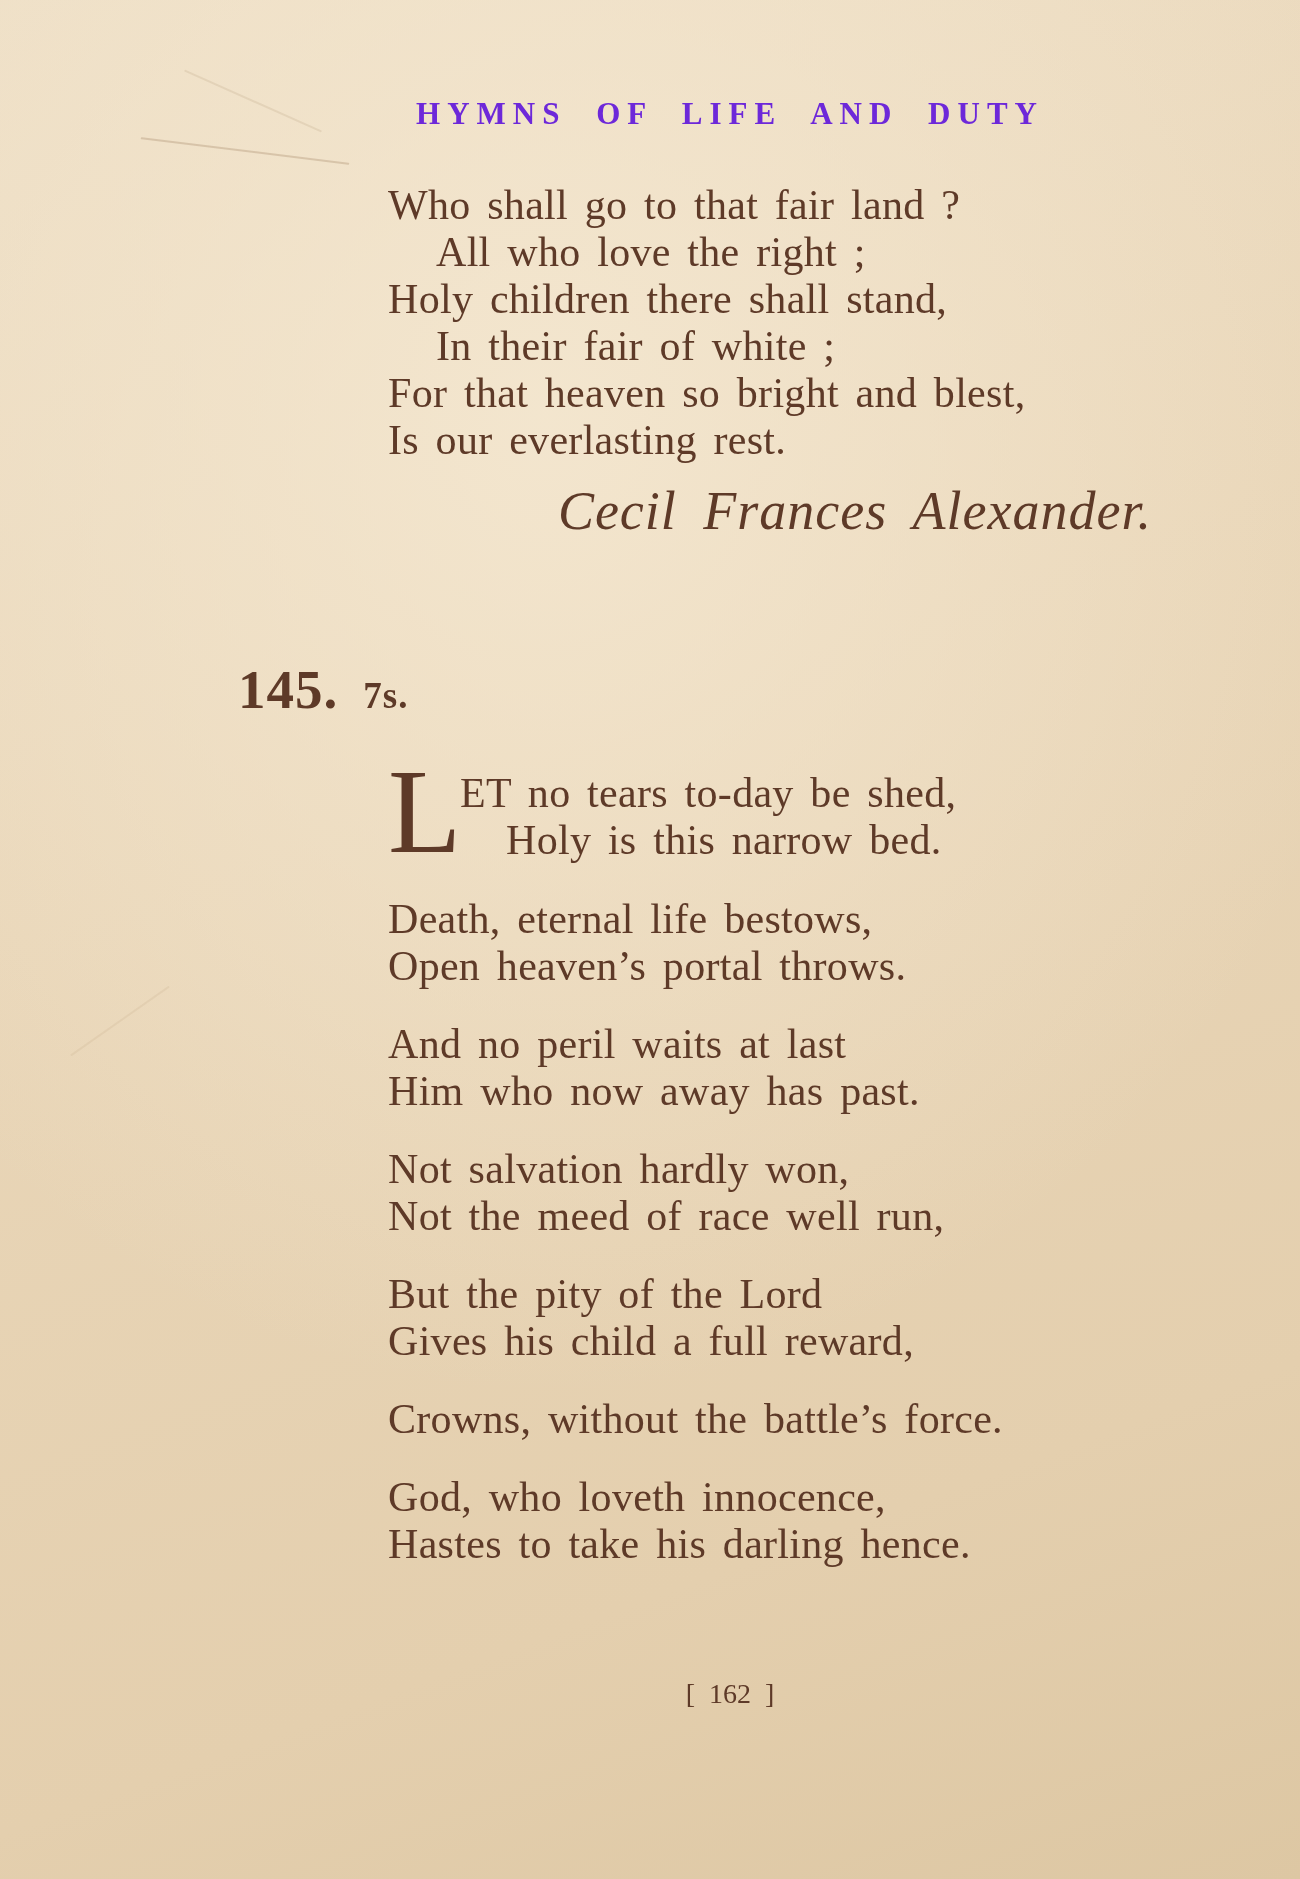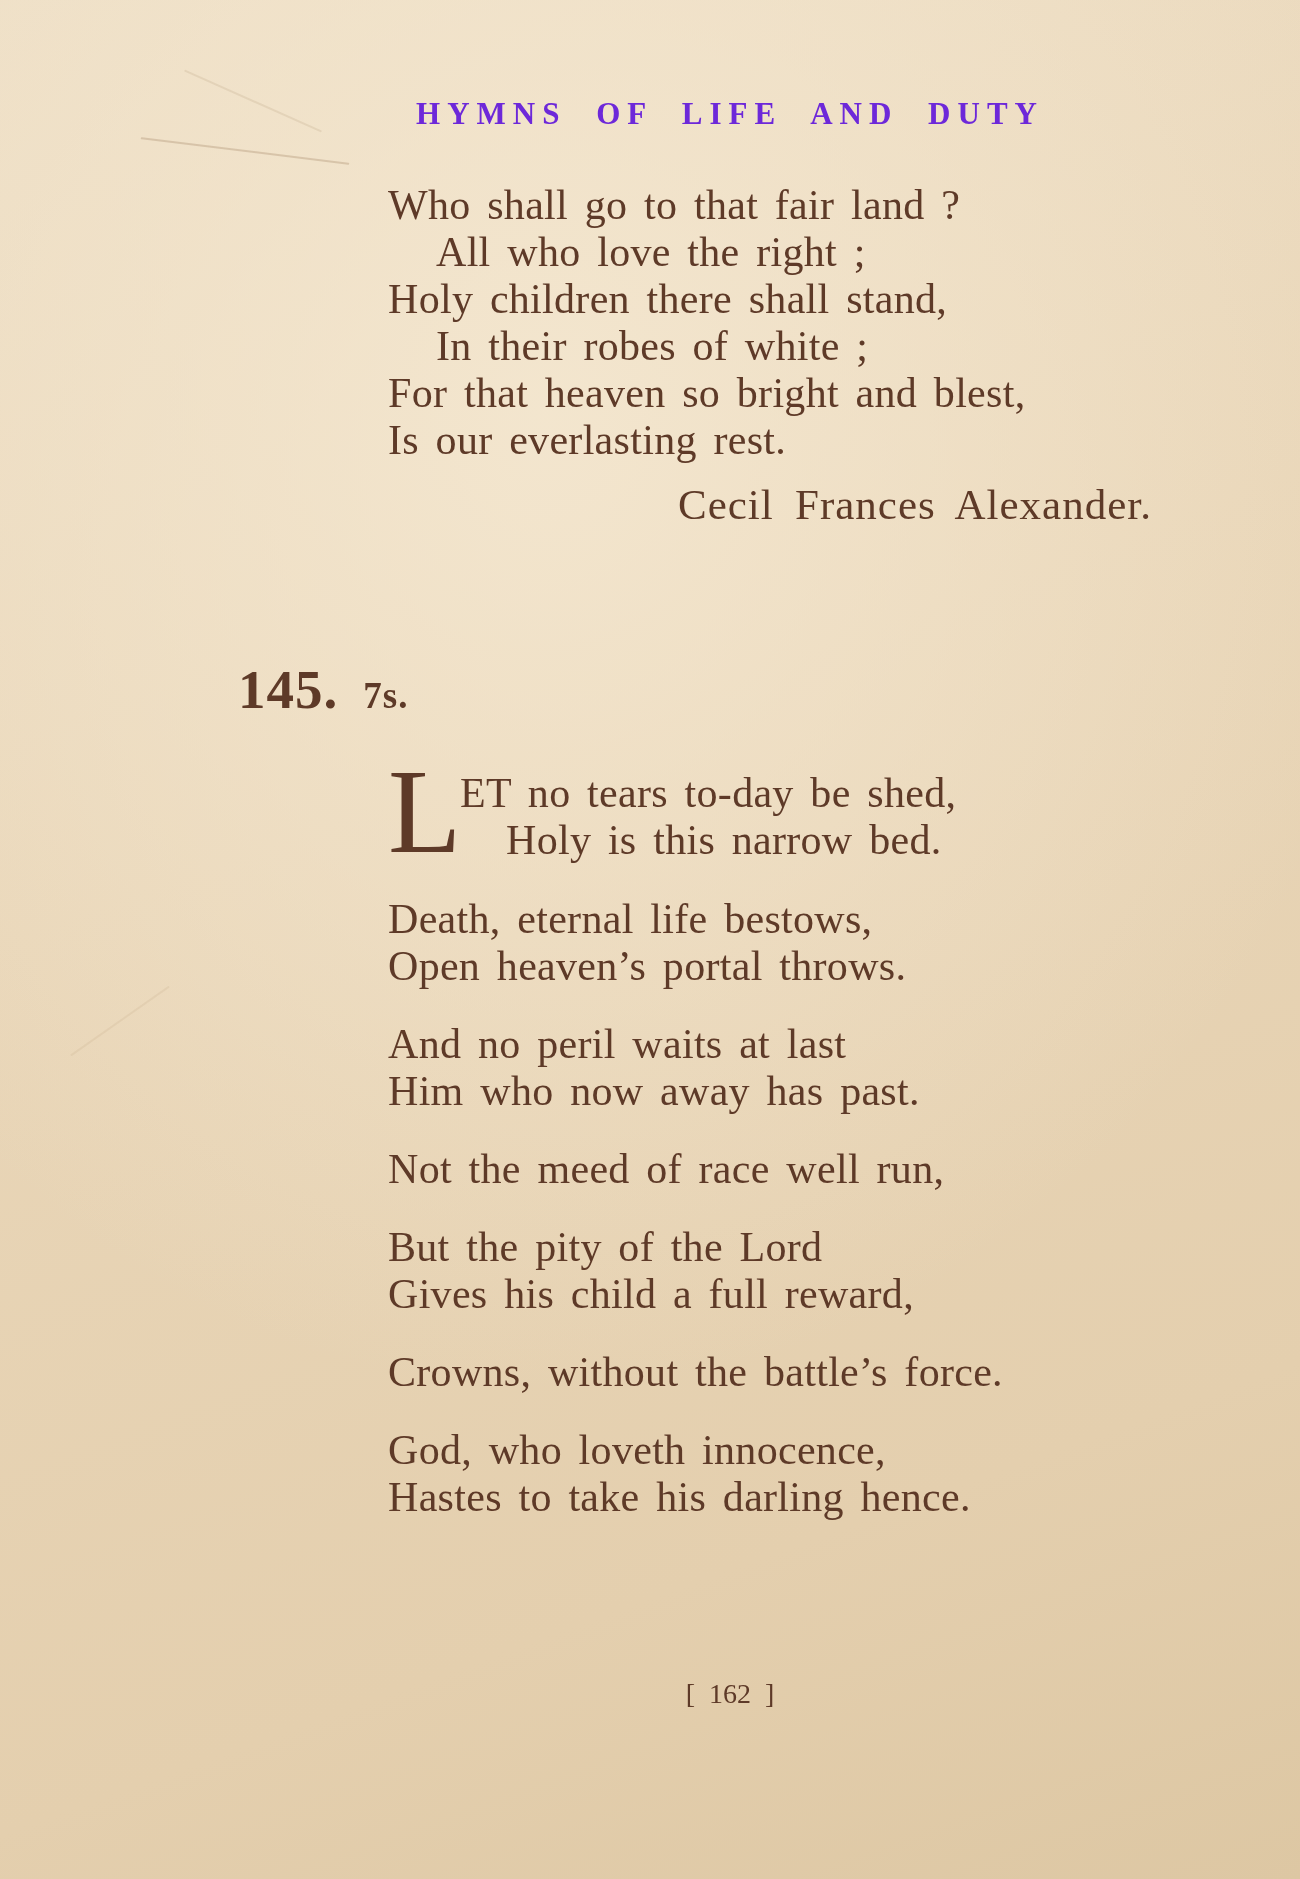--- a/index.html
+++ b/index.html
@@ -21,21 +21,21 @@
     text-align:center;font-weight:bold;font-size:31px;
     letter-spacing:7px;word-spacing:15px;color:#6d28d9;
   }
   .stanza-a{
     position:absolute;left:388px;top:182px;
     font-size:42px;line-height:47.5px;word-spacing:.14em;letter-spacing:.3px;
   }
   .stanza-a .line.indent{padding-left:48px;}
   .attribution{
     position:absolute;left:330px;width:822px;top:480px;
-    text-align:right;font-size:43px;word-spacing:.22em;letter-spacing:1px;
+    text-align:right;font-style:italic;font-size:54px;word-spacing:.22em;letter-spacing:1px;
   }
   .hymn-head{
     position:absolute;left:238px;top:658px;width:976px;
     display:flex;align-items:baseline;
   }
   .hymn-number{font-weight:bold;font-size:55px;letter-spacing:1px;}
   .hymn-title{flex:1;text-align:center;font-style:italic;font-size:45px;word-spacing:.2em;letter-spacing:1px;}
   .hymn-meter{font-weight:bold;font-size:37px;letter-spacing:1px;margin-left:25px;}
 
   .poem{font-size:42px;line-height:47px;word-spacing:.14em;letter-spacing:.3px;}
@@ -60,21 +60,21 @@
 <div class="crease c1"></div>
 <div class="crease c2"></div>
 <div class="crease c3"></div>
 
 <div class="running-header">HYMNS OF LIFE AND DUTY</div>
 
 <div class="stanza-a poem">
   <div class="line">Who shall go to that fair land ?</div>
   <div class="line indent">All who love the right ;</div>
   <div class="line">Holy children there shall stand,</div>
-  <div class="line indent">In their robes of white ;</div>
+  <div class="line indent">In their fair of white ;</div>
   <div class="line">For that heaven so bright and blest,</div>
   <div class="line">Is our everlasting rest.</div>
 </div>
 
 <div class="attribution">Cecil Frances Alexander.</div>
 
 <div class="hymn-head">
   <span class="hymn-number">145.</span>
   <span class="hymn-meter">7s.</span>
 </div>
@@ -88,20 +88,21 @@
 <div class="stanzas poem">
   <div class="stanza">
     <div class="line">Death, eternal life bestows,</div>
     <div class="line">Open heaven’s portal throws.</div>
   </div>
   <div class="stanza">
     <div class="line">And no peril waits at last</div>
     <div class="line">Him who now away has past.</div>
   </div>
   <div class="stanza">
+    <div class="line">Not salvation hardly won,</div>
     <div class="line">Not the meed of race well run,</div>
   </div>
   <div class="stanza">
     <div class="line">But the pity of the Lord</div>
     <div class="line">Gives his child a full reward,</div>
   </div>
   <div class="stanza">
     <div class="line">Crowns, without the battle’s force.</div>
   </div>
   <div class="stanza">

